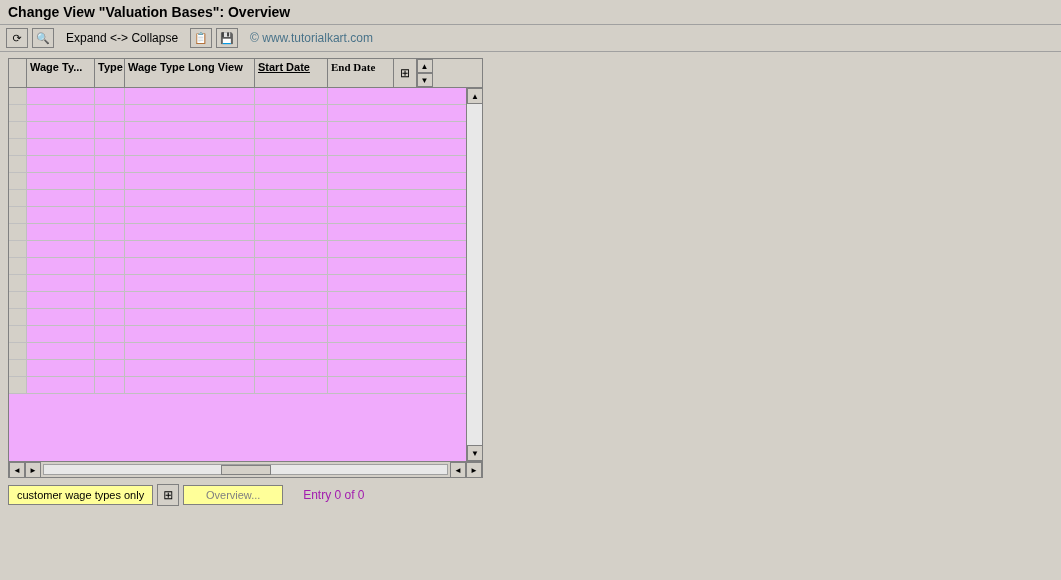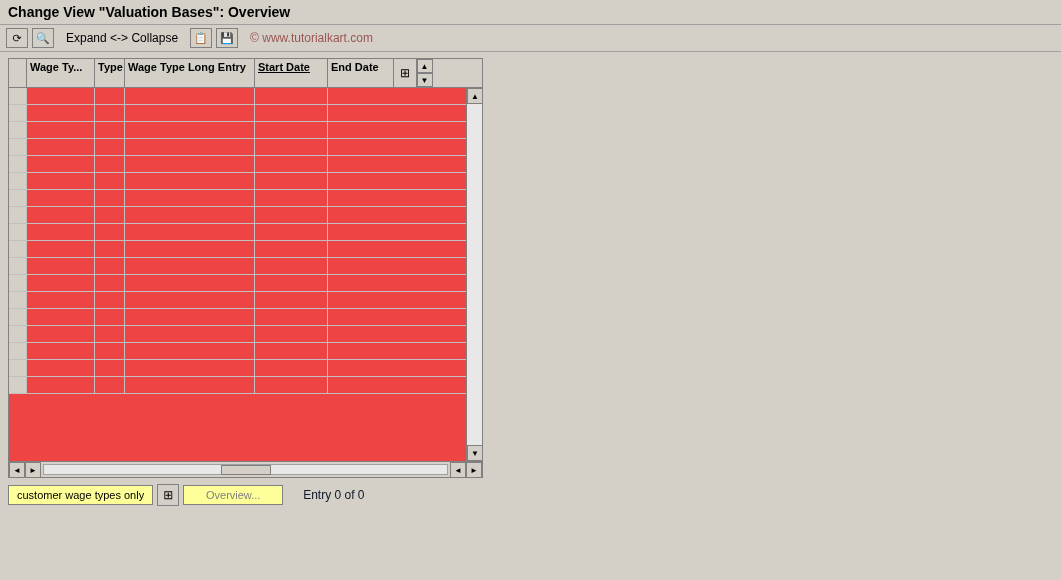--- a/index.html
+++ b/index.html
@@ -43,38 +43,38 @@
       min-width: 22px;
       height: 20px;
     }
     .toolbar-separator { margin: 0 2px; color: #808080; }
     .toolbar-text {
       font-size: 12px;
       cursor: pointer;
       color: #000;
     }
     .toolbar-watermark {
-      color: #7f1d1d;
+      color: #0c4a6e;
       font-size: 12px;
       margin-left: 8px;
       opacity: 0.7;
     }
 
     
     .main-content {
       background-color: #d4d0c8;
       padding: 6px 8px;
       display: flex;
       flex-direction: column;
       height: calc(580px - 60px);
     }
 
     
     .table-container {
-      background-color: #ef4444;
+      background-color: #f0abfc;
       border: 1px solid #808080;
       width: 475px;
       display: flex;
       flex-direction: column;
       flex: 1;
       max-height: 420px;
       position: relative;
     }
 
     
@@ -96,21 +96,21 @@
       font-size: 11px;
       font-weight: bold;
       color: #000;
       white-space: nowrap;
       overflow: hidden;
     }
     .col-wage-ty { width: 68px; }
     .col-info { width: 30px; }
     .col-long-text { width: 130px; }
     .col-start-date { width: 73px; text-decoration: underline; }
-    .col-end-date { width: 66px; }
+    .col-end-date { width: 66px; font-family: Liberation Serif, serif; }
     .col-settings {
       width: 22px;
       min-width: 22px;
       background: #d4d0c8;
       border: none;
       cursor: pointer;
       display: flex;
       align-items: center;
       justify-content: center;
       font-size: 14px;
@@ -258,21 +258,21 @@
       padding: 3px 8px;
       font-size: 11px;
       cursor: pointer;
       min-width: 100px;
       text-align: center;
       color: #808080;
     }
     .entry-count {
       font-size: 12px;
       margin-left: 16px;
-      color: #0f172a;
+      color: #a21caf;
     }
   </style>
 </head>
 <body>
 
 <div class="title-bar">
   <span>Change View "Valuation Bases": Overview</span>
 </div>
 
 <div class="toolbar">
@@ -300,21 +300,21 @@
 
     <div class="table-header">
       <div class="col-selector"></div>
       <div class="col-header col-wage-ty">
         <span>Wage Ty...</span>
       </div>
       <div class="col-header col-info">
         <span>Type</span>
       </div>
       <div class="col-header col-long-text">
-        <span>Wage Type Long Entry</span>
+        <span>Wage Type Long View</span>
       </div>
       <div class="col-header col-start-date">
         <span>Start Date</span>
       </div>
       <div class="col-header col-end-date">
         <span>End Date</span>
       </div>
       <div class="col-settings" title="Table settings">
         <span style="font-size:12px;">⊞</span>
       </div>

